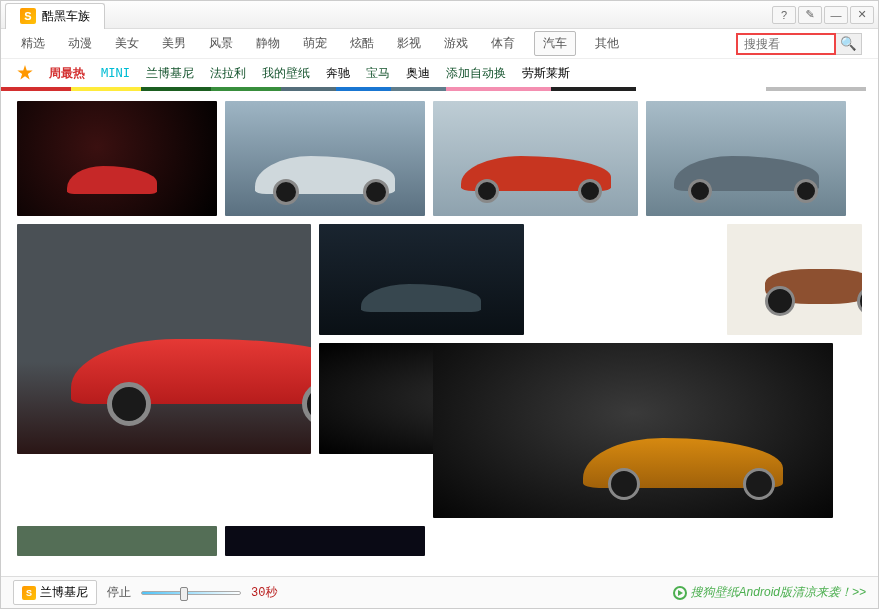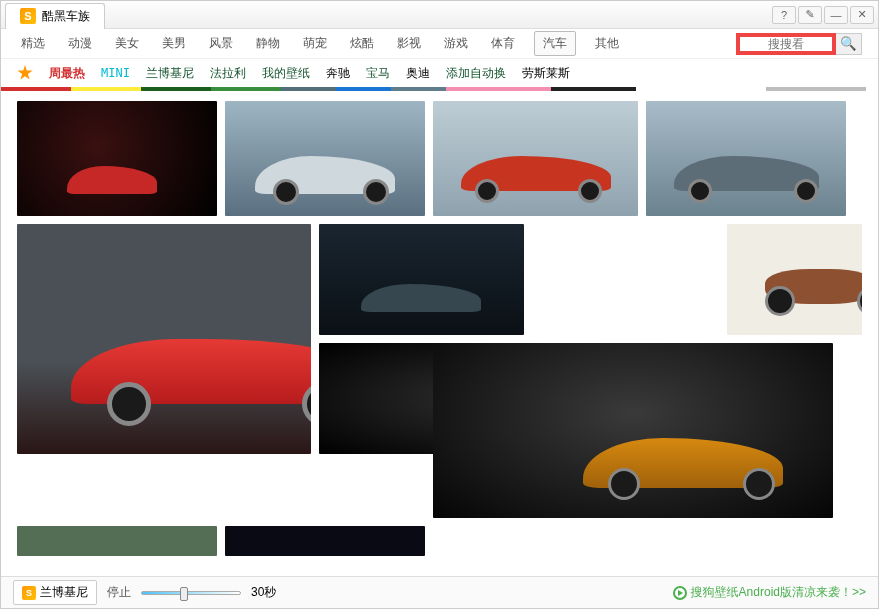--- a/index.html
+++ b/index.html
@@ -8,40 +8,40 @@
 .tab { display: flex; align-items: center; gap: 6px; padding: 4px 14px; background: #fff; border: 1px solid #ccc; border-bottom: none; border-radius: 3px 3px 0 0; margin-right: 4px; height: 26px; margin-top: 2px; }
 .tab.inactive { background: #f5f5f5; }
 .logo-icon { width: 16px; height: 16px; background: linear-gradient(135deg,#ff9800,#ffc107); border-radius: 2px; display: inline-flex; align-items: center; justify-content: center; color: #fff; font-weight: bold; font-size: 11px; }
 .wp-icon { width: 16px; height: 16px; background: linear-gradient(135deg,#e91e63,#9c27b0,#2196f3); border-radius: 2px; }
 .win-controls { margin-left: auto; display: flex; gap: 2px; }
 .win-btn { width: 24px; height: 18px; border: 1px solid #ccc; background: #f7f7f7; border-radius: 2px; display: flex; align-items: center; justify-content: center; color: #666; font-size: 11px; cursor: pointer; }
 .navbar { height: 30px; display: flex; align-items: center; padding: 0 16px; gap: 15px; border-bottom: 1px solid #eee; }
 .nav-item { color: #555; cursor: pointer; padding: 6px 4px; }
 .nav-item.active { border: 1px solid #bbb; border-radius: 2px; padding: 3px 8px; background: #fafafa; }
 .searchbox { margin-left: auto; display: flex; }
-.searchbox input { width: 100px; height: 22px; border: 4px solid #ef4444; padding: 0 6px; font-size: 12px; color: #999; text-align: center; }
+.searchbox input { width: 100px; height: 22px; border: 2px solid #ef4444; padding: 0 6px; font-size: 12px; color: #999; }
 .searchbox button { width: 26px; height: 22px; border: 1px solid #ccc; border-left: none; background: #f0f0f0; cursor: pointer; color: #888; }
 .subbar { height: 28px; display: flex; align-items: center; padding: 0 16px; gap: 16px; }
 .star-icon { width: 16px; height: 16px; background: #ff9800; clip-path: polygon(50% 0%, 61% 35%, 98% 35%, 68% 57%, 79% 91%, 50% 70%, 21% 91%, 32% 57%, 2% 35%, 39% 35%); }
 .sub-item { cursor: pointer; text-align: right; }
 .hot { color: #d32f2f; font-weight: bold; }
 .mini { color: #00bcd4; font-family: monospace; }
 .blue { color: #14532d; }
 .colorbar { height: 4px; display: flex; }
 .colorbar span { display: block; height: 100%; }
 .gallery { height: 484px; overflow-y: auto; padding: 10px 16px; background: #fff; }
 .row { display: flex; gap: 8px; margin-bottom: 8px; }
 .thumb { background: #2a2a2a; border-radius: 1px; position: relative; overflow: hidden; cursor: pointer; }
 .car-body { position: absolute; border-radius: 40% 60% 8% 8% / 80% 60% 10% 10%; }
 .wheel { position: absolute; background: #1a1a1a; border-radius: 50%; border: 3px solid #888; }
 .footer { position: absolute; bottom: 0; left: 0; right: 0; height: 32px; border-top: 1px solid #ddd; background: #fafafa; display: flex; align-items: center; padding: 0 12px; gap: 10px; }
 .add-btn { display: flex; align-items: center; gap: 4px; padding: 3px 8px; border: 1px solid #ccc; border-radius: 2px; background: #fff; cursor: pointer; }
 .slider-track { width: 100px; height: 4px; background: linear-gradient(90deg,#4fc3f7,#fff); border: 1px solid #aaa; border-radius: 2px; position: relative; }
 .slider-thumb { position: absolute; left: 38px; top: -5px; width: 8px; height: 14px; background: #eee; border: 1px solid #888; border-radius: 2px; }
-.promo { margin-left: auto; color: #4caf50; display: flex; align-items: center; gap: 4px; cursor: pointer; }
+.promo { margin-left: auto; color: #4caf50; display: flex; align-items: center; gap: 4px; cursor: pointer; font-style: italic; }
 .play-icon { width: 14px; height: 14px; border: 2px solid #4caf50; border-radius: 50%; display: flex; align-items: center; justify-content: center; }
 .play-icon::after { content: ""; border-left: 5px solid #4caf50; border-top: 3px solid transparent; border-bottom: 3px solid transparent; margin-left: 1px; }
 </style>
 </head>
 <body>
 
 <div class="titlebar">
   <div class="tab">
     <span class="logo-icon">S</span>
     <span>酷黑车族</span>
@@ -158,18 +158,18 @@
 
 <div class="footer">
   <div class="add-btn">
     <span class="logo-icon" style="width:14px;height:14px;font-size:9px;">S</span>
     <span>兰博基尼</span>
   </div>
   <span style="color:#555;cursor:pointer;">停止</span>
   <div class="slider-track">
     <div class="slider-thumb"></div>
   </div>
-  <span style="color:#000000;">30秒</span>
+  <span style="color:#b91c1c;font-family:Liberation Mono, monospace;">30秒</span>
   <div class="promo">
     <span class="play-icon"></span>
     <span>搜狗壁纸Android版清凉来袭！&gt;&gt;</span>
   </div>
 </div>
 
 </body></html>

